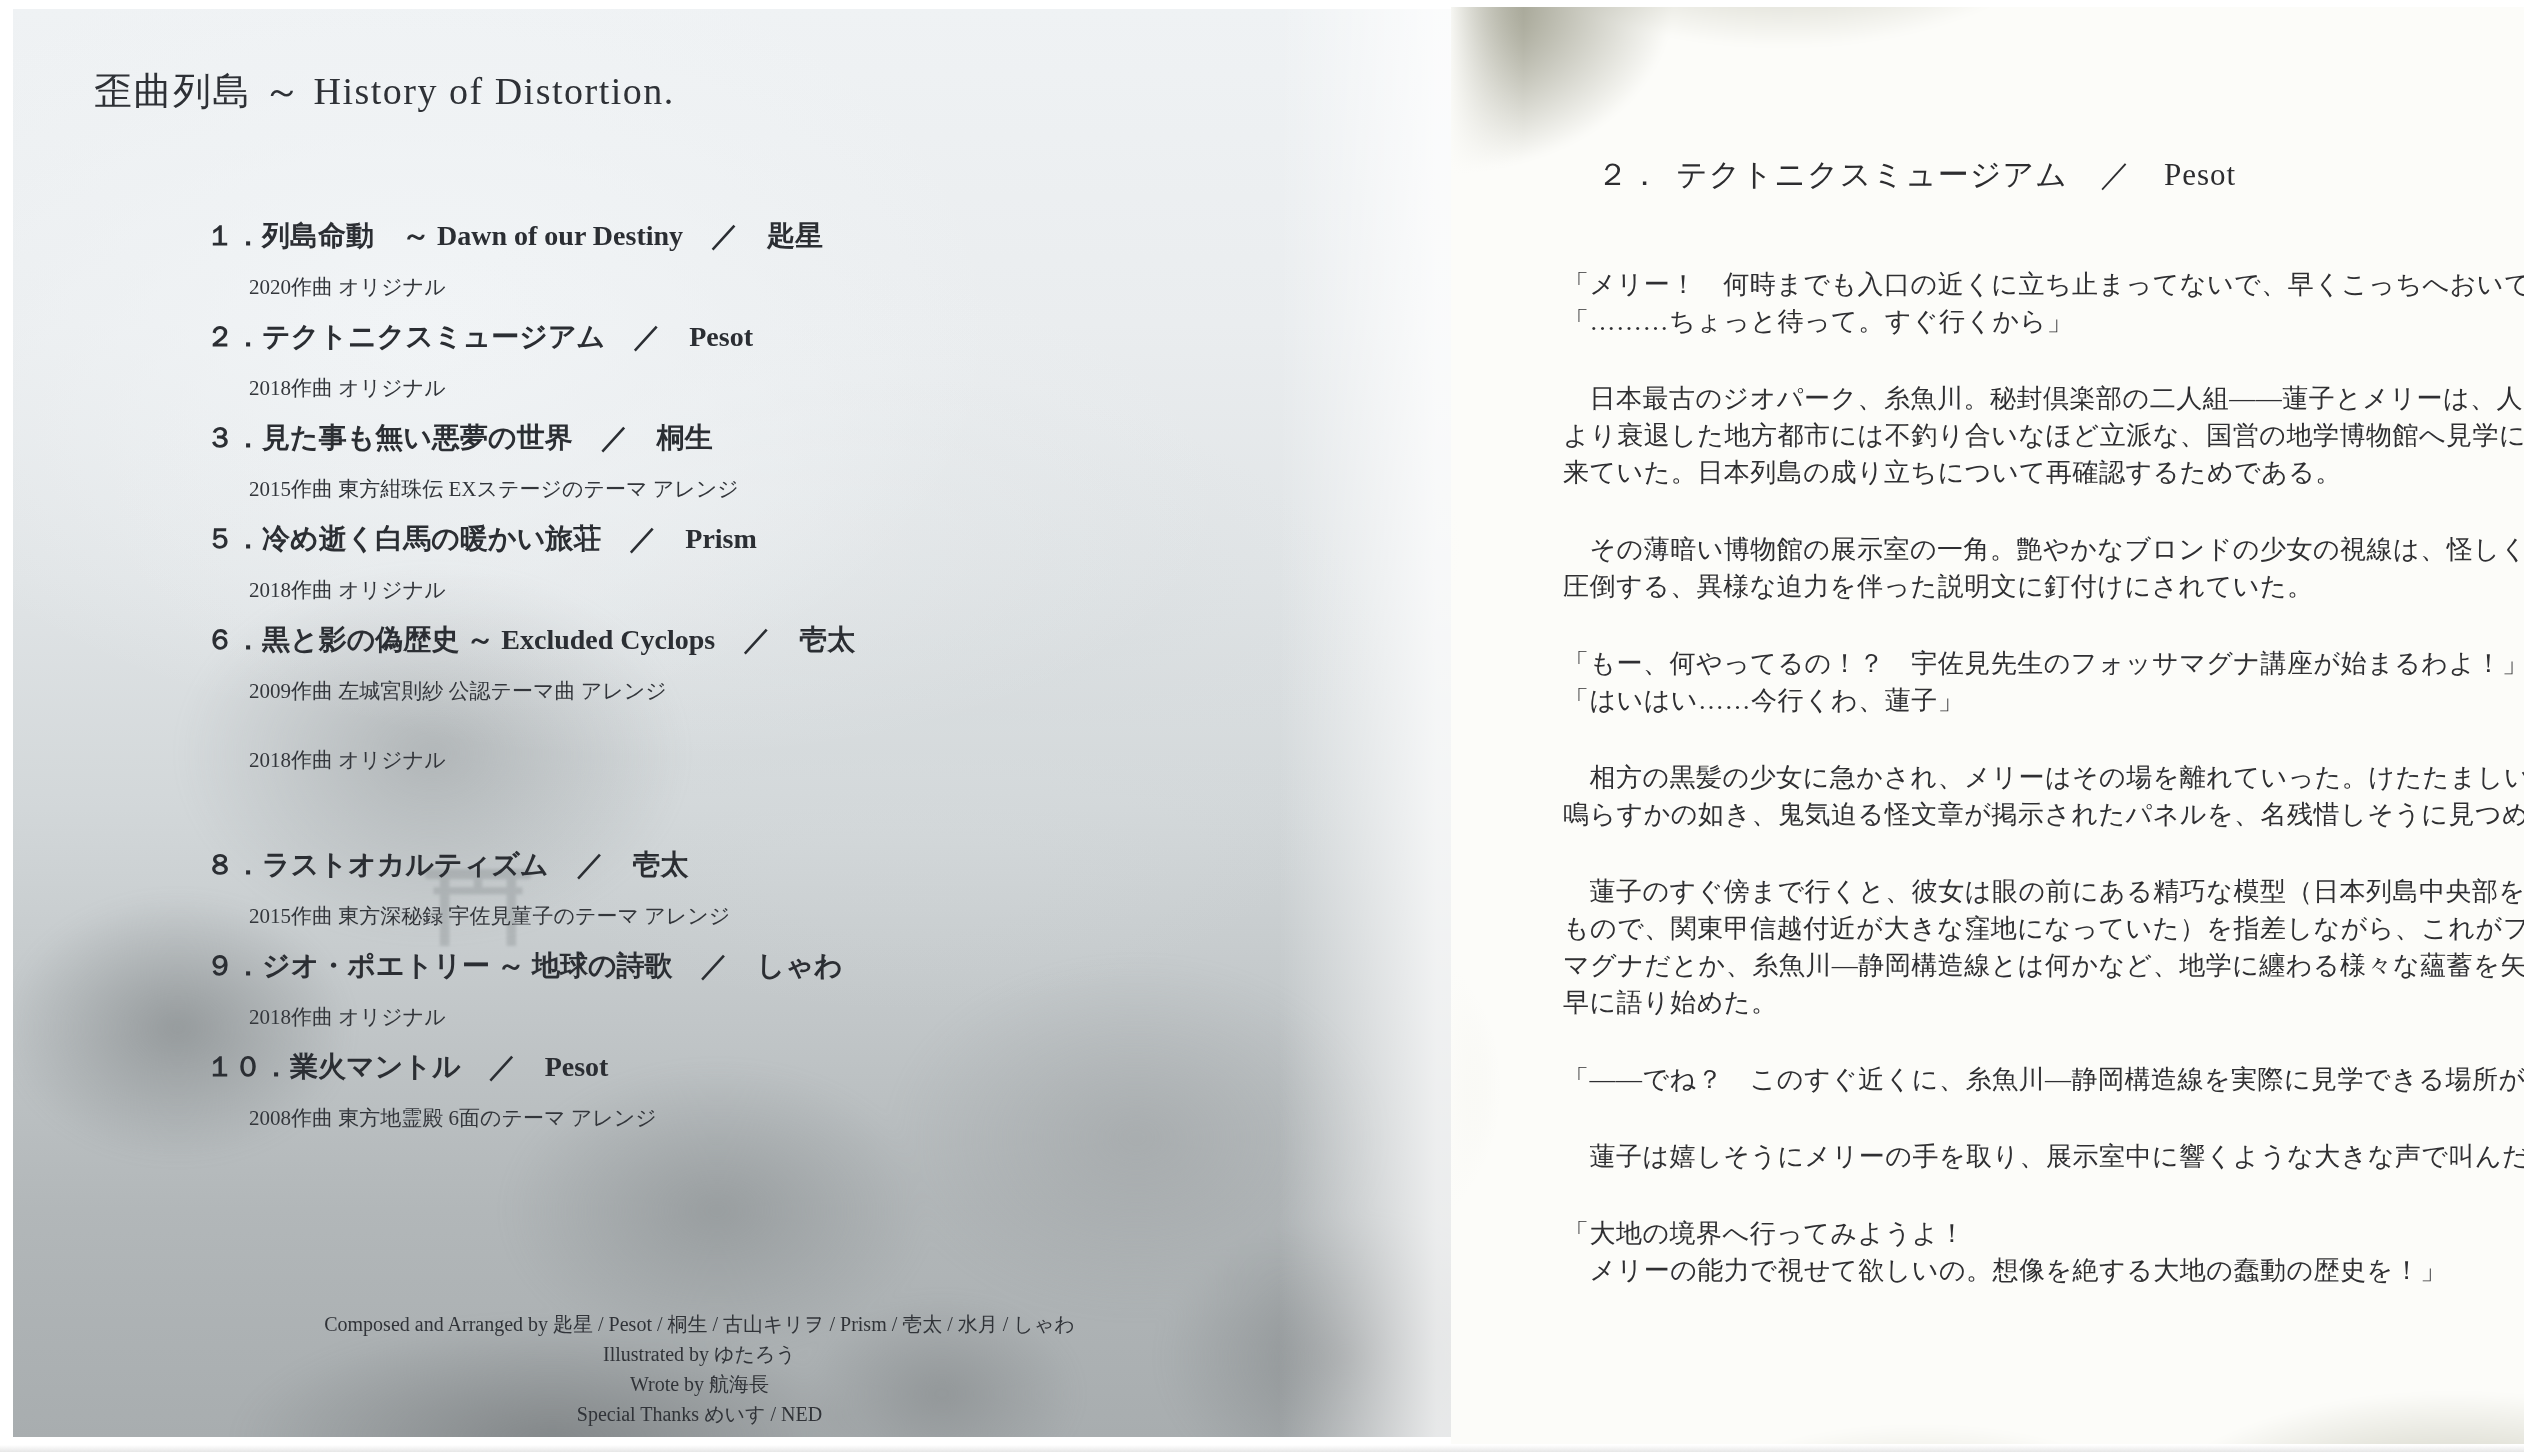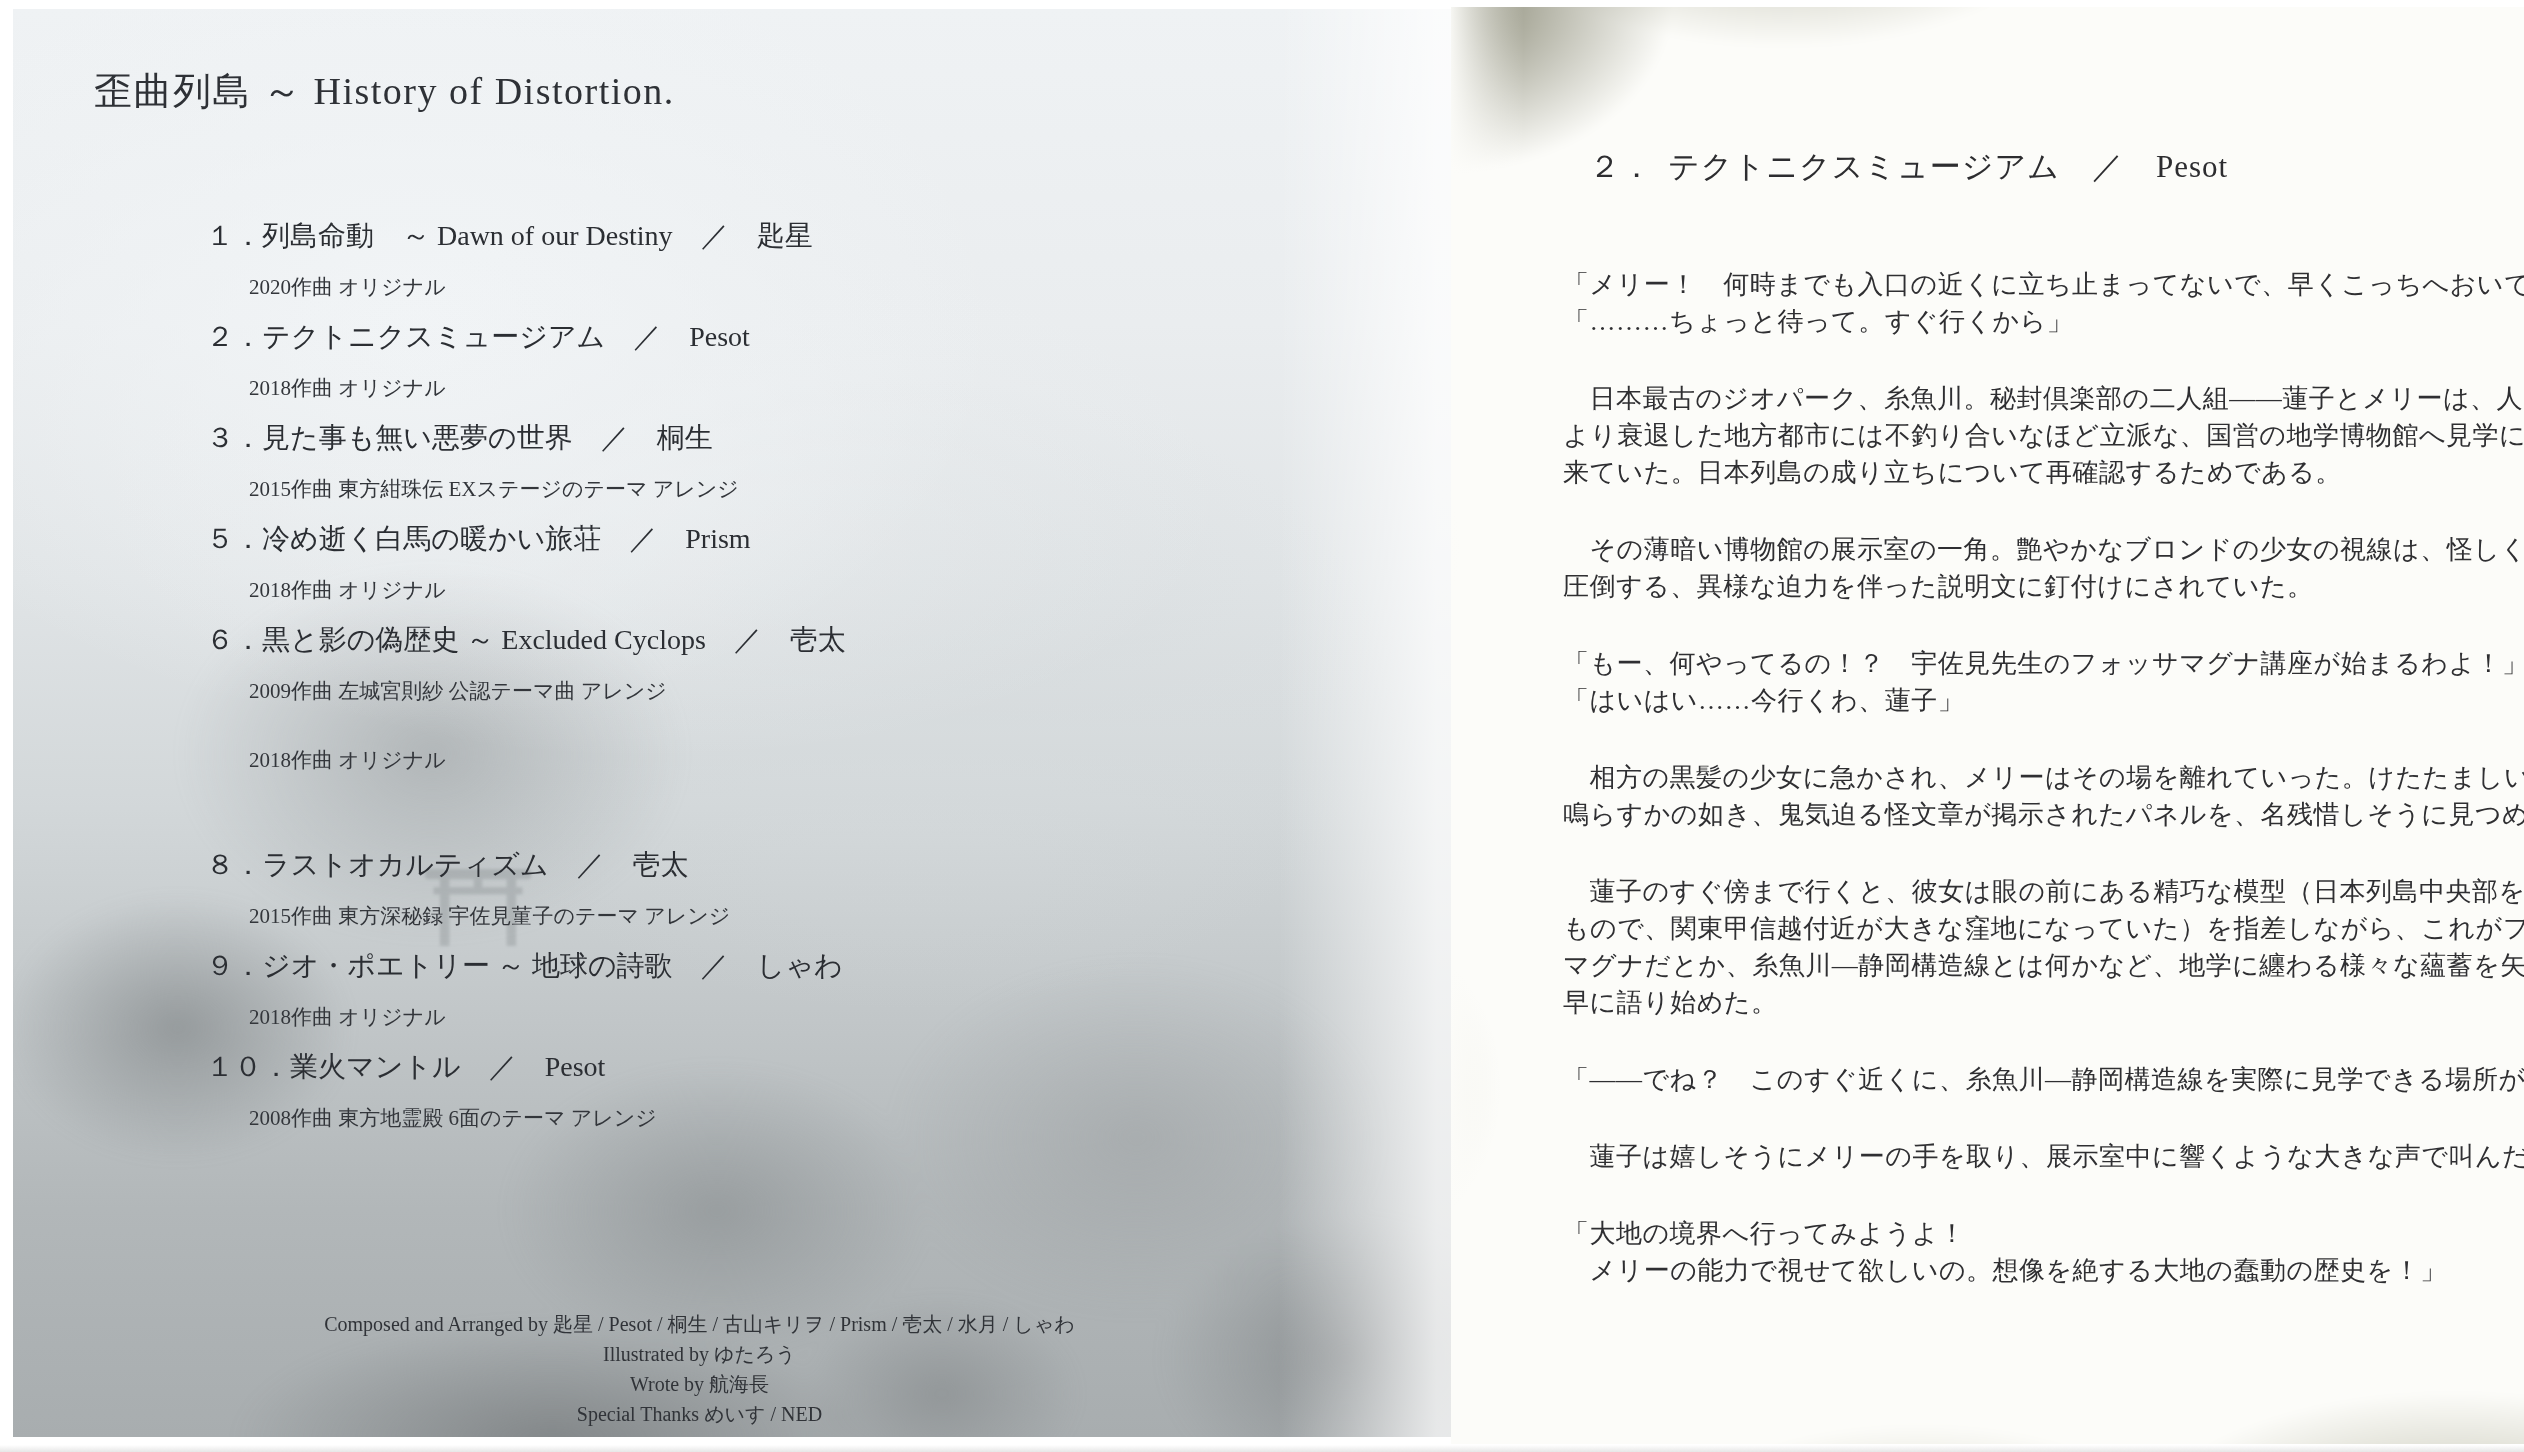--- a/index.html
+++ b/index.html
@@ -40,21 +40,21 @@
   }
   .torii{position:absolute;left:412px;top:856px;width:106px;height:81px;opacity:.20;filter:blur(1.5px);}
   .torii svg{width:100%;height:100%;fill:#565d60;}
 
   .album-title{
     position:absolute;left:66px;top:42px;margin:15px;
     font-size:38px;font-weight:normal;color:#2e3136;letter-spacing:1.5px;white-space:pre;
   }
   .tracklist{position:absolute;left:193px;top:211px;margin:0;padding:0;list-style:none;}
   .track{height:101px;}
-  .t-line{font-size:28px;line-height:32px;color:#2b2e33;white-space:pre;}
+  .t-line{font-size:28px;line-height:32px;color:#2b2e33;white-space:pre;font-weight:bold;}
   .t-note{margin-top:23px;margin-left:43px;font-size:21px;line-height:24px;color:#33363b;white-space:pre;}
   .credits{
     position:absolute;left:35px;top:1300px;width:1303px;text-align:center;
     font-size:20px;line-height:30px;color:#303338;
   }
   .credit-line{white-space:pre;}
 
   
   .right-page{
     position:absolute;left:1438px;top:0;width:1456px;height:1437px;overflow:hidden;background:#fcfcf9;
@@ -76,21 +76,21 @@
       #fcfcf9;
     filter:blur(3.5px);
   }
   .right-page .texture-mask{
     position:absolute;inset:0;
     background:
       linear-gradient(90deg, rgba(252,252,249,.95) 0%, rgba(252,252,249,0) 5%),
       radial-gradient(ellipse 60% 56% at 47% 46%, #fcfcf9 0%, #fcfcf9 50%, rgba(252,252,249,.95) 62%, rgba(252,252,249,0) 80%);
   }
   .story-heading{
-    position:absolute;left:134px;top:135px;margin:4px;z-index:3;
+    position:absolute;left:134px;top:135px;margin:12px;z-index:3;
     font-size:31px;font-weight:normal;color:#2d2d30;letter-spacing:1px;white-space:pre;
   }
   .h-no{margin-right:15px;}
   .story{position:absolute;left:112px;top:259px;width:1323px;z-index:3;}
   .para{margin:0 0 40px 0;}
   .s-line{margin:0;font-size:26px;line-height:37px;color:#2f2f32;letter-spacing:0.5px;white-space:pre;}
 </style>
 </head>
 <body>
 

